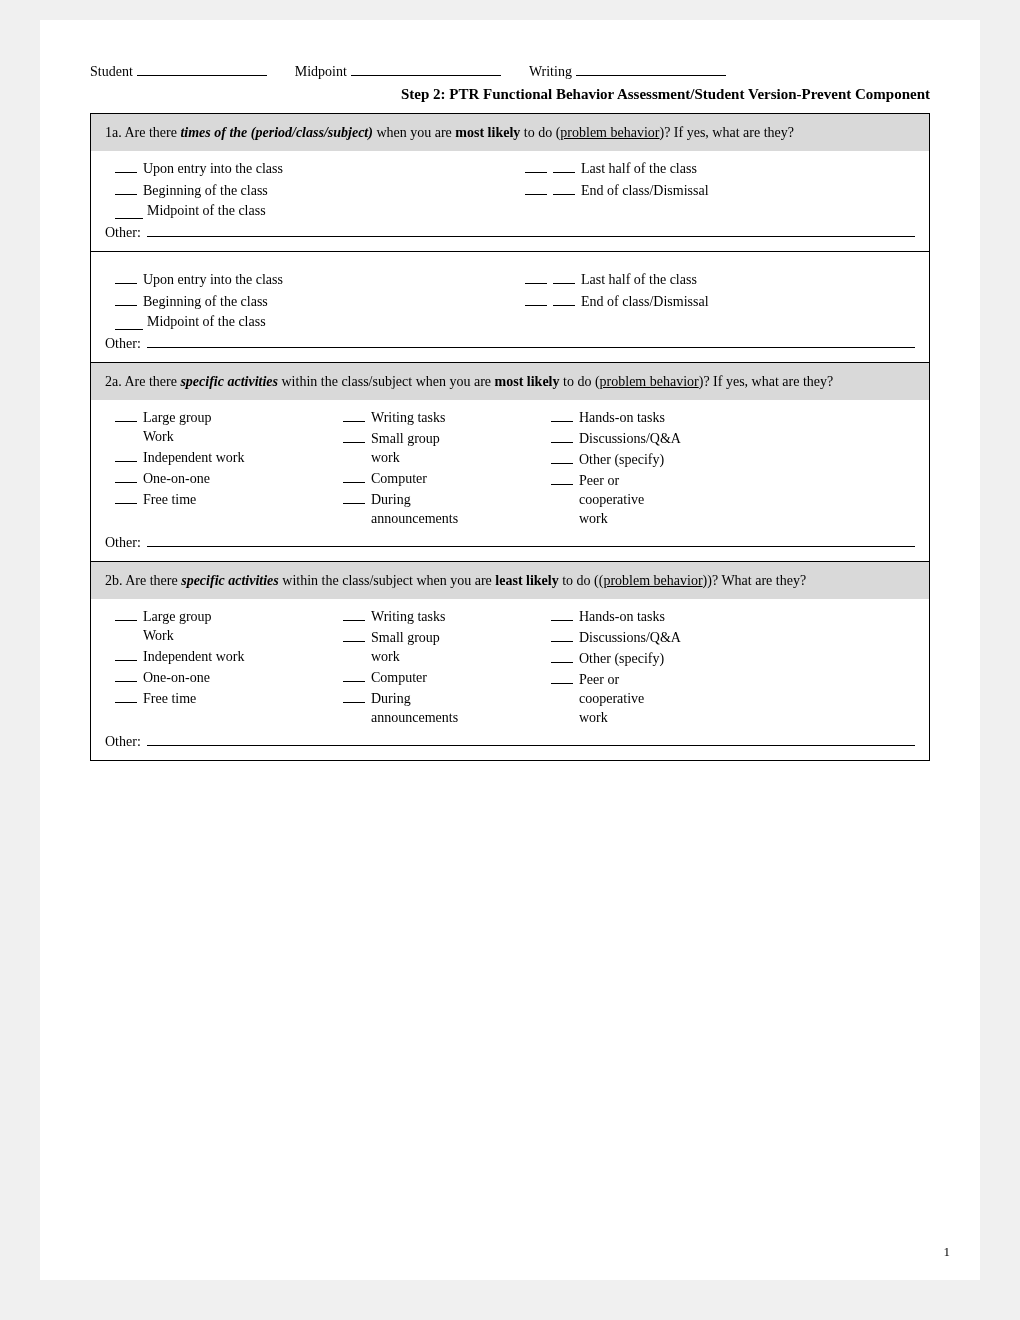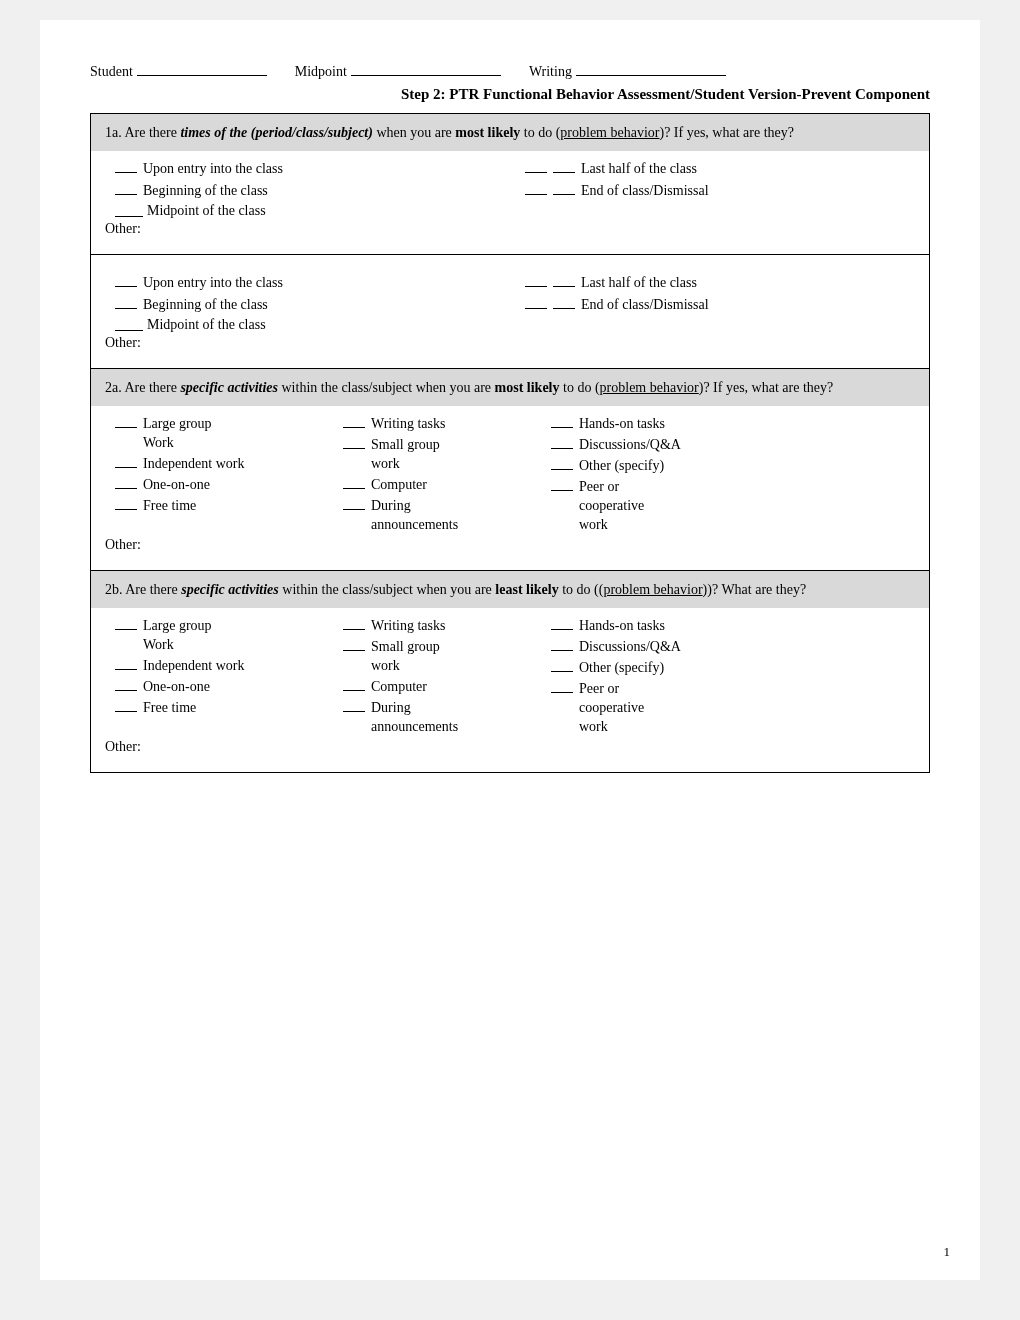--- a/index.html
+++ b/index.html
@@ -92,31 +92,30 @@
       display: inline-block;
       width: 22px;
       height: 14px;
       flex-shrink: 0;
     }
     .other-line {
       display: flex;
       align-items: baseline;
       gap: 6px;
       margin-top: 0;
-      flex-direction: column;
     }
     .other-underline {
       border-bottom: 1px solid #000;
       flex: 1;
       height: 16px;
       display: inline-block;
     }
     .midpoint-row {
       display: flex;
-      align-items: flex-start;
+      align-items: flex-end;
       gap: 4px;
       margin: 2px 0 2px 10px;
     }
     .mid-line {
       border-bottom: 1px solid #000;
       display: inline-block;
       width: 28px;
       height: 14px;
       flex-shrink: 0;
     }

